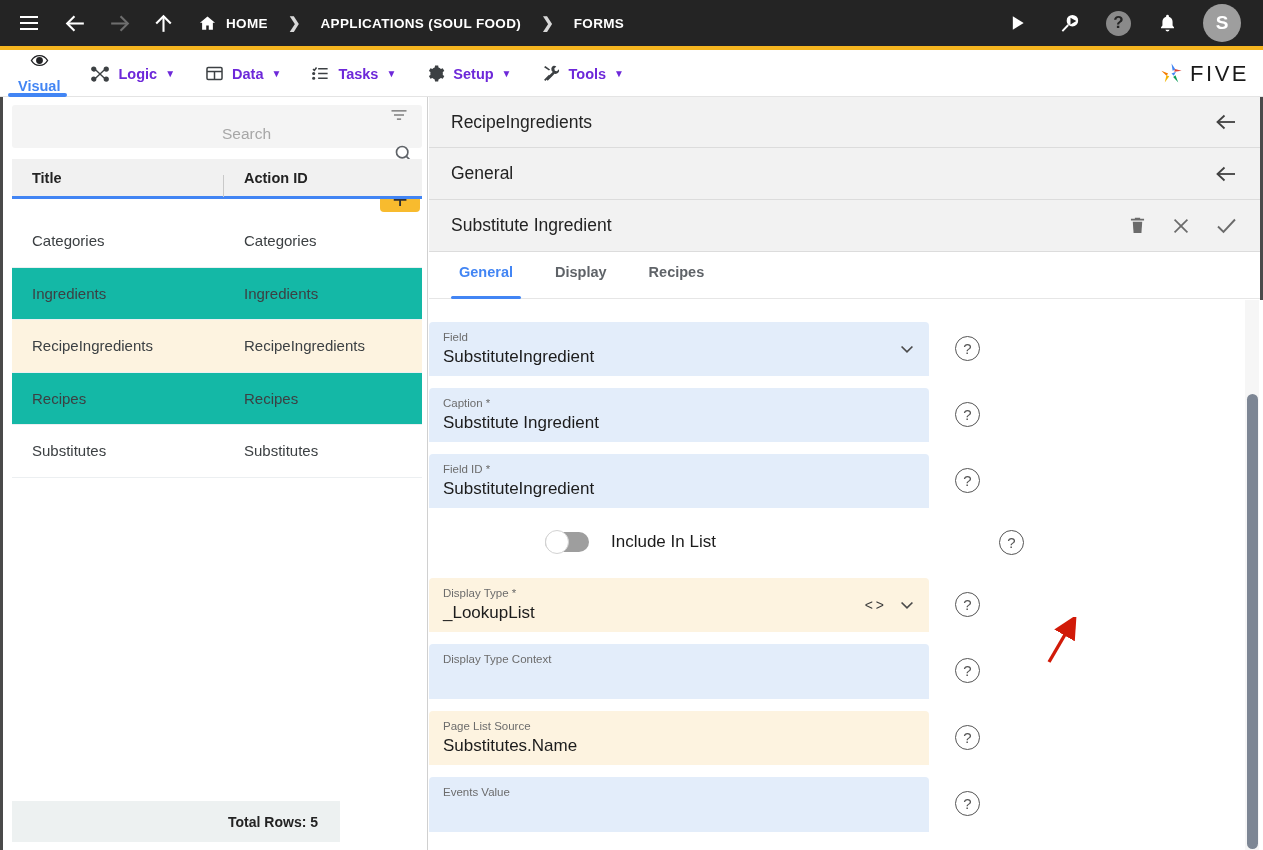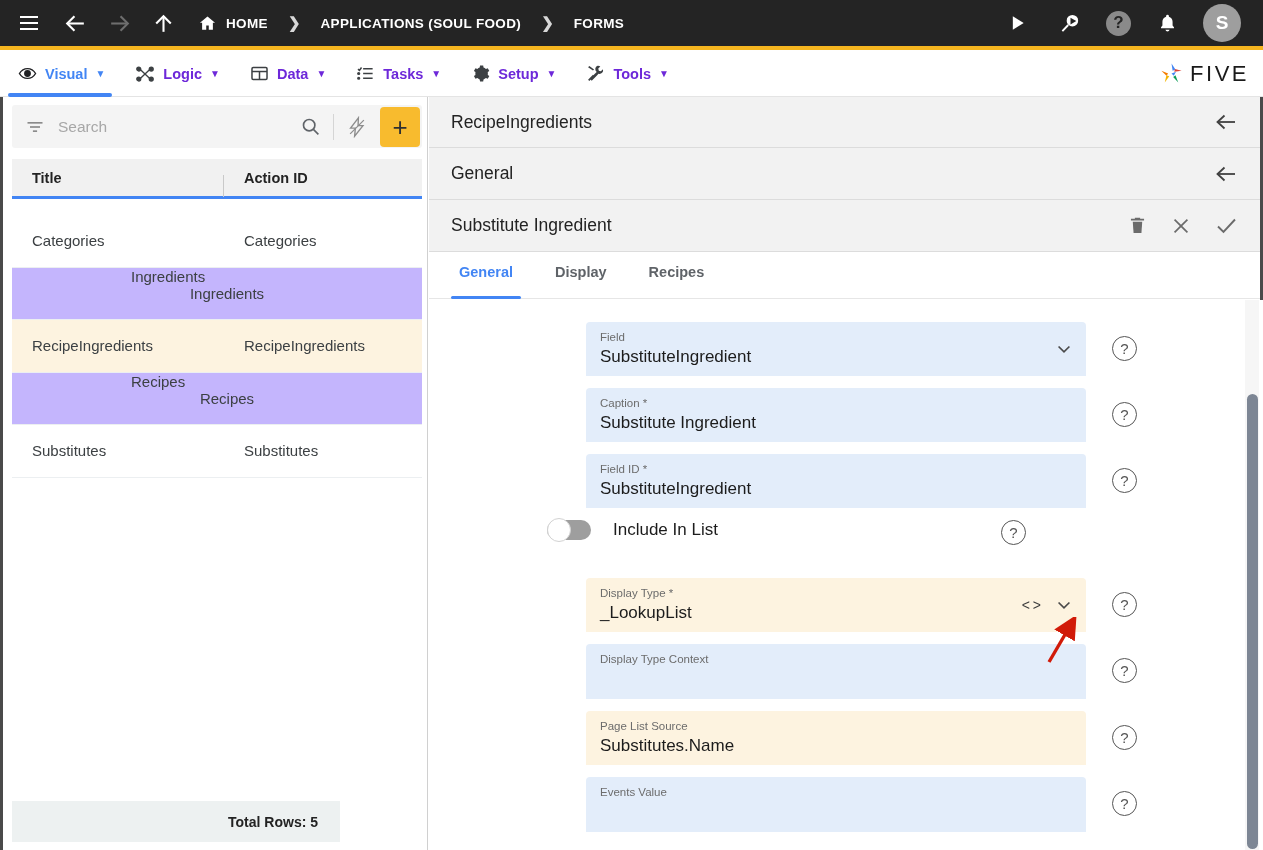--- a/index.html
+++ b/index.html
@@ -49,21 +49,21 @@
     background: #fff; display: flex; align-items: center;
     border-bottom: 1px solid #e4e4e4;
   }
   .menu-item {
     display: flex; align-items: center; gap: 8px;
     height: 46px; padding: 0 15px; position: relative;
     color: #6d28d9; font-size: 14.5px; font-weight: bold;
     white-space: nowrap;
   }
   .menu-item.first { padding-left: 18px; }
-  .menu-item.active { color: #4285f4; }
+  .menu-item.active { color: #4285f4; flex-direction: column; }
   .menu-item.active::after {
     content: ""; position: absolute; left: 8px; right: 8px; bottom: 0;
     height: 3.5px; background: #4285f4; border-radius: 2px;
   }
   .menu-item .mi-icon { color: #3c4043; display: flex; align-items: center; }
   .menu-item.active .mi-icon { color: #202124; }
   .caret { font-size: 10px; line-height: 1; }
   .five-logo {
     margin-left: auto; margin-right: 14px;
     display: flex; align-items: center; gap: 5px;
@@ -75,21 +75,21 @@
 
   
   .leftpanel {
     position: absolute; left: 0; top: 97px; width: 428px; height: 753px;
     background: #fff; border-right: 1px solid #d0d0d0;
     border-left: 3px solid #4a4a4a;
   }
   .searchbar {
     position: absolute; left: 9px; top: 8px; width: 410px; height: 43px;
     background: #f4f4f4; border-radius: 3px;
-    display: flex; align-items: center;
+    display: flex; align-items: flex-end; flex-direction: column;
   }
   .filter-icon { width: 46px; display: flex; justify-content: center; color: #8b8b8b; }
   .search-input {
     flex: 1; border: none; outline: none; background: transparent;
     font-family: "Liberation Sans", sans-serif; font-size: 15.5px; color: #3c4043;
   }
   .search-input::placeholder { color: #a7a7a7; }
   .sb-icon { width: 38px; display: flex; justify-content: center; align-items: center; color: #5f6368; }
   .sb-divider { width: 1px; height: 26px; background: #d5d5d5; margin: 0 4px; }
   .plus-btn {
@@ -107,21 +107,21 @@
   .th { font-size: 14.5px; font-weight: bold; color: #232323; }
   .th.c1 { width: 212px; padding-left: 20px; }
   .th.c2 { flex: 1; padding-left: 20px; }
   .th-sep { width: 1px; height: 22px; background: #c9c9c9; position: absolute; left: 211px; top: 16px; }
 
   .tablebody { position: absolute; left: 9px; top: 118px; width: 410px; height: 572px; }
   .trow {
     display: flex; align-items: center; height: 52.5px;
     border-bottom: 1px solid #eceff1; font-size: 15px; color: #3c4043;
   }
-  .trow.alt { background: #c4b5fd; flex-direction: column; }
+  .trow.alt { background: #14b8a6; }
   .trow.sel { background: #fdf3e0; }
   .td.c1 { width: 212px; padding-left: 20px; }
   .td.c2 { flex: 1; padding-left: 20px; }
   .totalrows {
     position: absolute; left: 9px; top: 704px; width: 328px; height: 41px;
     background: #edf1f1; display: flex; align-items: center; justify-content: flex-end;
     padding-right: 22px; font-size: 14px; font-weight: bold; color: #232323;
   }
 
   
@@ -155,21 +155,21 @@
     content: ""; position: absolute; left: 0; right: 0; bottom: 0;
     height: 3.5px; background: #4285f4; border-radius: 2px;
   }
 
   
   .formarea {
     position: absolute; left: 0; top: 203px; width: 834px; height: 550px;
     background: #fff; overflow: hidden;
   }
   .formlist { position: absolute; left: 0; top: 0; width: 812px; padding-top: 22px; }
-  .frow { display: flex; align-items: flex-start; padding-left: 157px; margin-bottom: 12px; }
+  .frow { display: flex; align-items: flex-start; margin-bottom: 12px; }
   .fieldbox {
     position: relative; width: 500px; min-height: 54px;
     background: #e3edfa; border-radius: 4px 4px 0 0;
     padding: 8px 14px 8px 14px;
   }
   .fieldbox.tan { background: #fdf3e0; }
   .fieldbox .flabel {
     font-size: 11.5px; color: #6c6c6c; line-height: 14px; margin-bottom: 1px;
   }
   .fieldbox .fvalue { font-size: 17px; color: #1c1c1c; line-height: 23px; }
@@ -180,21 +180,21 @@
     display: flex; align-items: center; gap: 13px; color: #4a4a4a;
   }
   .code-glyph { font-size: 14px; color: #3c3c3c; letter-spacing: -1px; }
   .help-q {
     width: 25px; height: 25px; border-radius: 50%;
     border: 1.6px solid #555; color: #555;
     display: flex; align-items: center; justify-content: center;
     font-size: 15px; font-weight: normal; margin-left: 26px; margin-top: 14px;
     flex: none;
   }
-  .toggle-row { display: flex; padding-left: 118px; margin-bottom: 14px; height: 44px; }
+  .toggle-row { display: flex; align-items: center; padding-left: 84px; margin-bottom: 14px; height: 44px; margin-left: 32px; }
   .toggle {
     width: 44px; height: 20px; border-radius: 10px; background: #9e9e9e;
     position: relative; flex: none;
   }
   .toggle .knob {
     position: absolute; left: 0; top: -2px; width: 24px; height: 24px;
     border-radius: 50%; background: #fff; border: 1px solid #d2d2d2;
   }
   .toggle-label { font-size: 17px; color: #1c1c1c; margin-left: 22px; }
   .toggle-help { margin-left: auto; margin-right: 0; }

